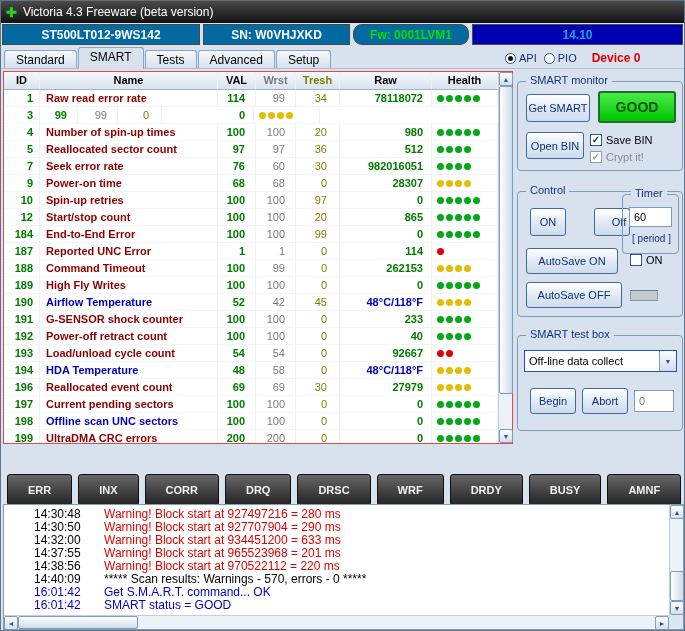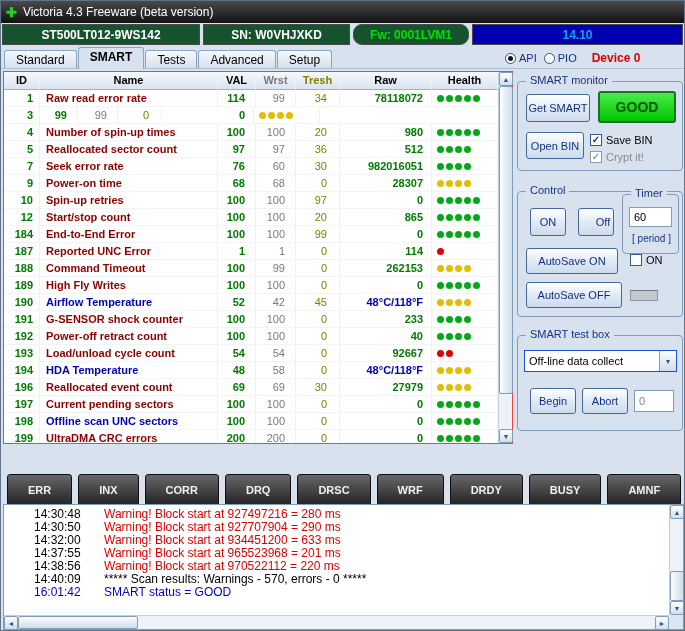--- a/index.html
+++ b/index.html
@@ -16,37 +16,37 @@
   .titlebar {
     position: absolute; left: 0; top: 0; width: 683px; height: 22px;
     background: linear-gradient(#4a4a4a, #121212);
     color: #fff; display: flex; align-items: center; padding-left: 5px;
     font-size: 12px;
   }
   .app-icon { color: #22d322; font-size: 13px; margin-right: 6px; font-weight: bold; }
   
   .infobar { position: absolute; left: 1px; top: 23px; width: 681px; height: 21px; display: flex; gap: 3px; }
   .seg {
-    background: #14532d; border: 1px solid #4a4a4a;
+    background: #0369a1; border: 1px solid #4a4a4a;
     display: flex; align-items: center; justify-content: center;
     font-weight: bold; font-size: 12px; color: #fff; height: 21px;
   }
   .seg-model { width: 198px; }
   .seg-sn    { width: 147px; }
   .seg-fw    { width: 116px; color: #00e000; border-radius: 9px; }
   .seg-lba   { width: 168px; color: #ffff40; }
   .seg-clock { flex: 1; background: #0000b0; color: #0ea5e9; }
   
   .tabbar { position: absolute; left: 3px; top: 46px; height: 22px; display: flex; align-items: flex-end; }
   .tab {
     height: 19px; padding: 2px 11px 0; margin-right: 1px;
     border: 1px solid #88a5c4; border-bottom: none; border-radius: 3px 3px 0 0;
     background: linear-gradient(#f6f9fc, #d4dfec); font-size: 12px; color: #000; cursor: pointer;
   }
-  .tab.active { height: 22px; background: #d8e2ee; font-weight: bold; position: relative; z-index: 2; }
+  .tab.active { height: 22px; background: #d8e2ee; font-weight: normal; position: relative; z-index: 2; }
   .pageline { position: absolute; left: 0; top: 67px; width: 685px; height: 1px; background: #f4f8fc; border-bottom: 1px solid #aebfd2; }
   .modebar { position: absolute; left: 504px; top: 50px; display: flex; align-items: center; gap: 7px; }
   .radio { display: flex; align-items: center; gap: 3px; cursor: pointer; }
   .rdot { width: 11px; height: 11px; border: 1px solid #33507c; border-radius: 50%; background: #fff; position: relative; display: inline-block; }
   .rdot.sel::after { content: ""; position: absolute; left: 2px; top: 2px; width: 5px; height: 5px; border-radius: 50%; background: #111; }
   .rlbl { color: #13317c; }
   .devlabel { color: #e00000; font-weight: bold; font-size: 12px; margin-left: 8px; }
   
   .table { position: absolute; left: 2px; top: 70px; width: 510px; height: 373px; background: #fff; border: 1px solid #ef4444; }
   .thead { display: flex; height: 18px; line-height: 17px; }
@@ -103,21 +103,21 @@
   .chk .box i { font-style: normal; font-size: 10px; line-height: 10px; color: #10307f; font-weight: bold; }
   .chk .box.empty i { visibility: hidden; }
   .chk .lbl { color: #000; }
   .chk.disabled .box { border-color: #9a9a9a; }
   .chk.disabled .box i { color: #9a9a9a; }
   .chk.disabled .lbl { color: #8a8a8a; }
   .chk-savebin { left: 72px; top: 52px; }
   .chk-crypt   { left: 72px; top: 69px; }
   .g-control { left: 516px; top: 190px; width: 166px; height: 126px; }
   .b-on  { left: 12px; top: 16px; width: 36px; height: 28px; }
-  .b-off { left: 60px; top: 16px; width: 36px; height: 28px; padding-left: 14px; }
+  .b-off { left: 76px; top: 16px; width: 36px; height: 28px; padding-left: 14px; }
   .g-timer { left: 104px; top: 2px; width: 57px; height: 60px; }
   .timer-input { position: absolute; left: 6px; top: 12px; width: 43px; height: 20px;
     border: 1px solid #7f9db9; background: #fff; font-family: inherit; font-size: 11px; padding-left: 4px; color: #000; }
   .period-label { position: absolute; left: 0; top: 38px; width: 57px; text-align: center; color: #16337f; font-size: 10px; }
   .b-autosave-on  { left: 8px; top: 56px; width: 92px; height: 26px; }
   .b-autosave-off { left: 8px; top: 90px; width: 96px; height: 26px; }
   .chk-on { left: 112px; top: 62px; }
   .led { position: absolute; left: 112px; top: 98px; width: 28px; height: 11px;
     background: #c3c9d1; border: 1px solid #8a94a2; border-top-color: #6d7988; }
   .g-test { left: 516px; top: 334px; width: 166px; height: 96px; }
@@ -479,20 +479,21 @@
 </div>
 
 <div class="log">
   <div class="log-lines">
       <div class="log-line lc-red"><span class="t">14:30:48</span><span class="msg">Warning! Block start at 927497216 = 280 ms</span></div>
       <div class="log-line lc-red"><span class="t">14:30:50</span><span class="msg">Warning! Block start at 927707904 = 290 ms</span></div>
       <div class="log-line lc-red"><span class="t">14:32:00</span><span class="msg">Warning! Block start at 934451200 = 633 ms</span></div>
       <div class="log-line lc-red"><span class="t">14:37:55</span><span class="msg">Warning! Block start at 965523968 = 201 ms</span></div>
       <div class="log-line lc-red"><span class="t">14:38:56</span><span class="msg">Warning! Block start at 970522112 = 220 ms</span></div>
       <div class="log-line lc-black"><span class="t">14:40:09</span><span class="msg">***** Scan results: Warnings - 570, errors - 0 *****</span></div>
+      <div class="log-line lc-blue"><span class="t">16:01:42</span><span class="msg">Get S.M.A.R.T. command... OK</span></div>
       <div class="log-line lc-blue"><span class="t">16:01:42</span><span class="msg">SMART status = GOOD</span></div>
     </div>
   <div class="vscroll">
     <div class="sarrow">▲</div>
     <div class="vthumb" style="bottom:14px;height:30px;"></div>
     <div class="sarrow bottom">▼</div>
   </div>
   <div class="hscroll">
     <div class="sarrow" style="left:0;">◄</div>
     <div class="hthumb"></div>

